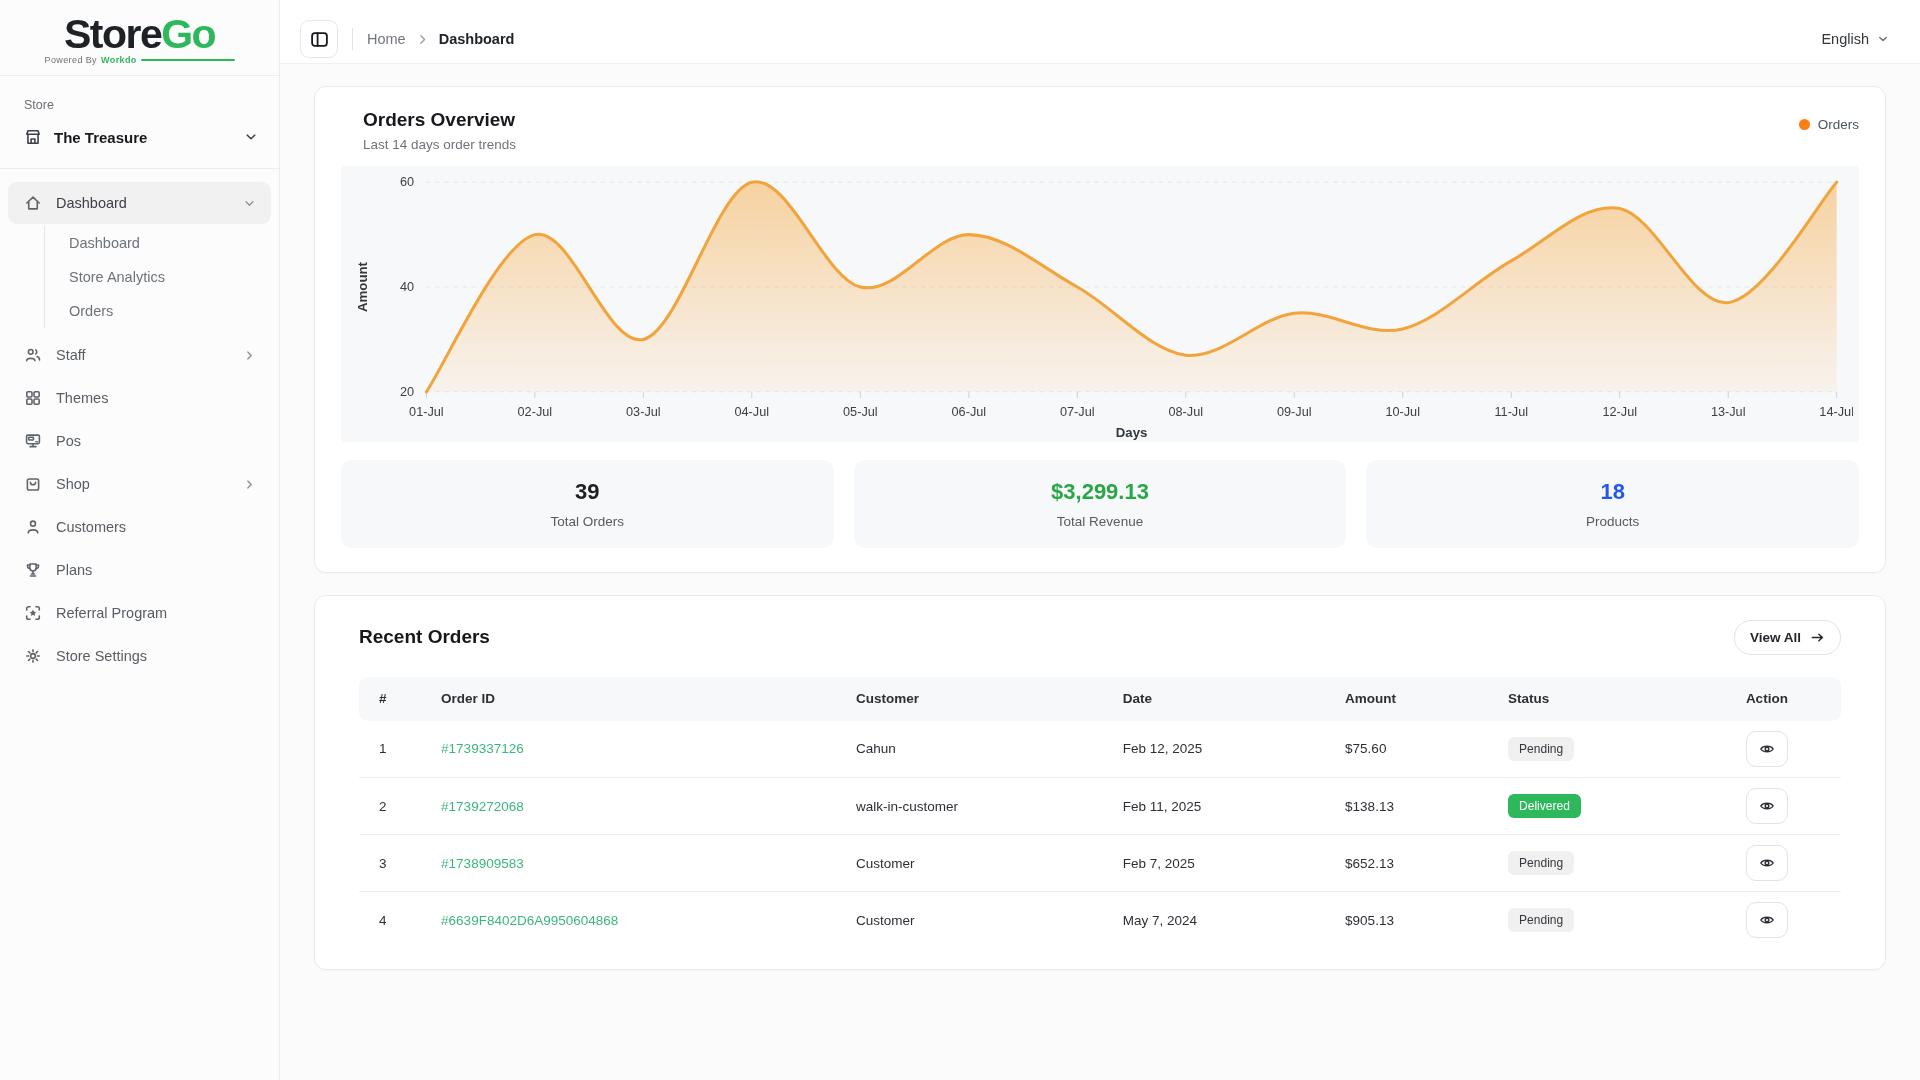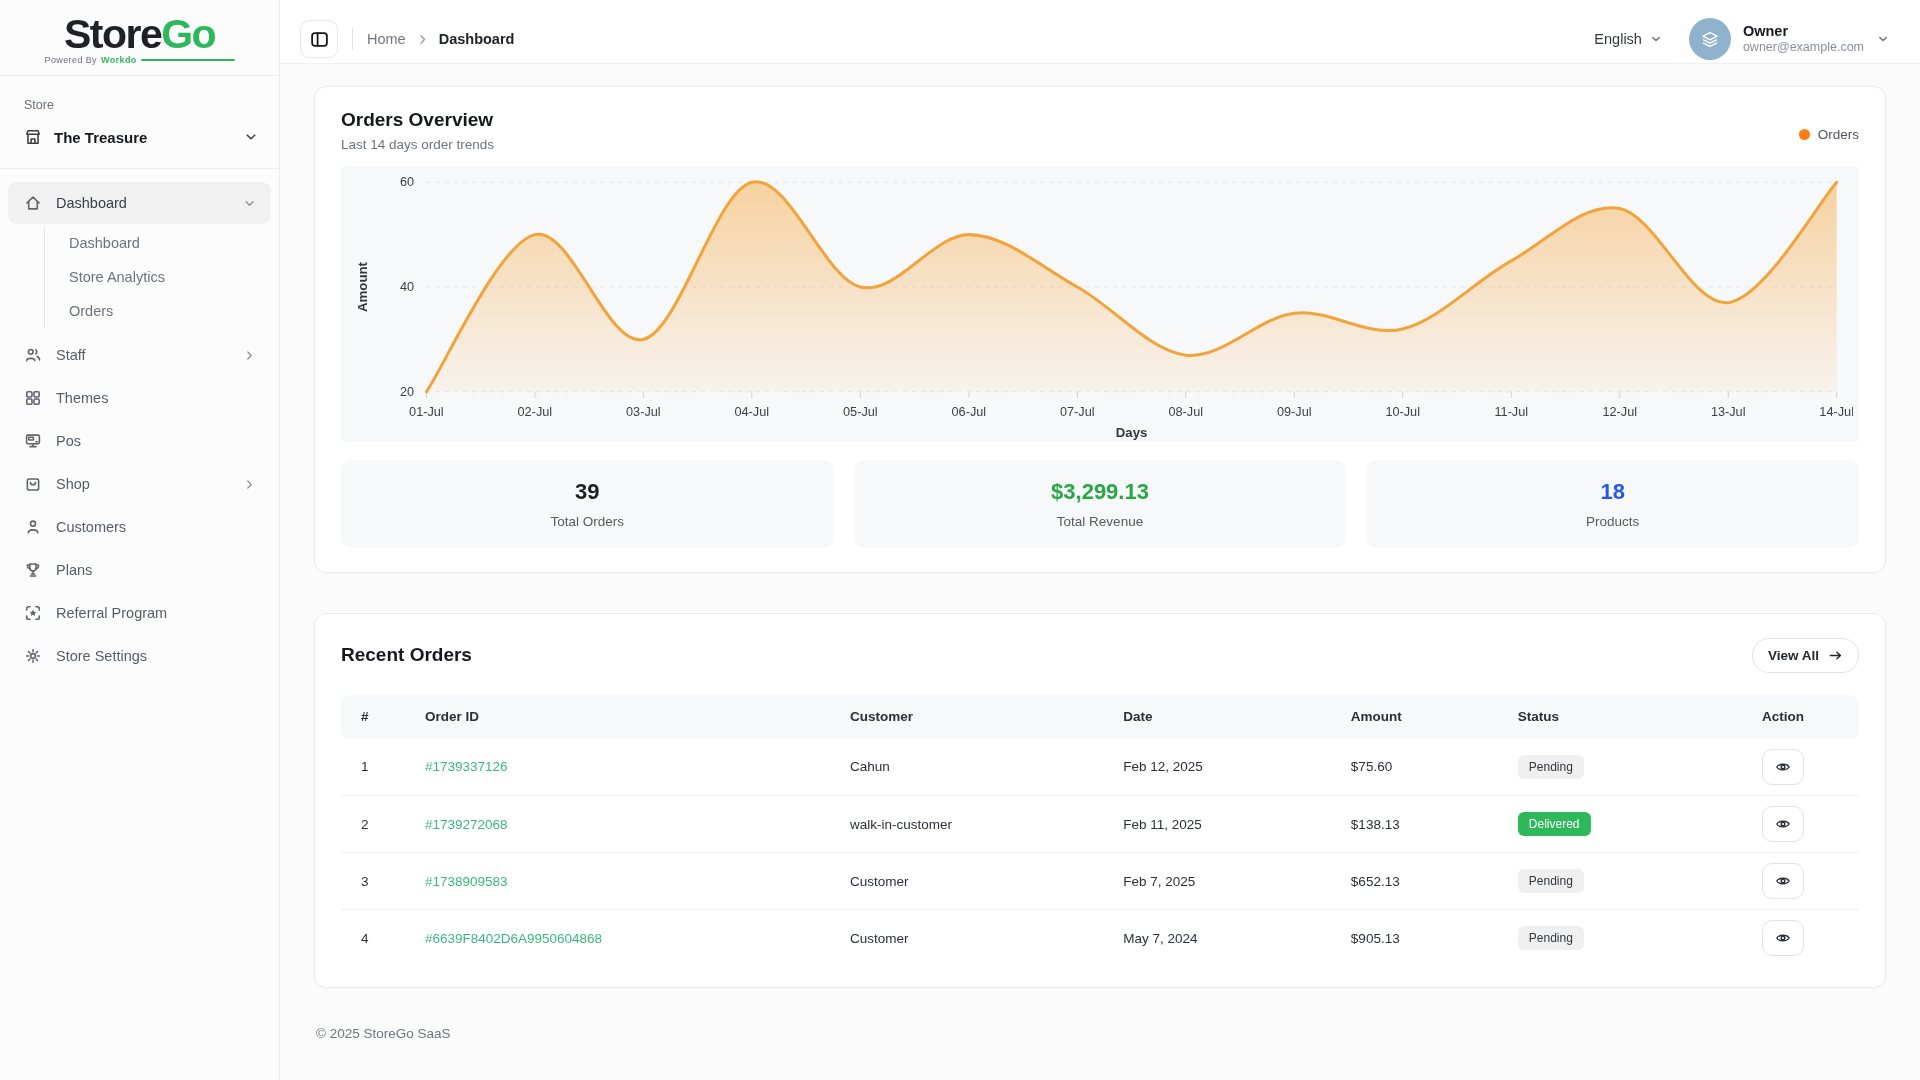--- a/index.html
+++ b/index.html
@@ -58,37 +58,37 @@
     display:flex; align-items:center; justify-content:center; }
   .avatar svg { width:24px; height:24px; }
   .user-meta { line-height:1.25; }
   .user-name { font-size:14.5px; font-weight:700; color:#16181c; }
   .user-email { font-size:12.5px; color:#8a8f98; }
 
   .content { flex:1; overflow:hidden; padding:22px 34px 0; }
   .card { background:#fff; border:1px solid #ebebeb; border-radius:12px;
     box-shadow:0 1px 2px rgba(0,0,0,.03); }
   .card.overview { padding:22px 26px 24px; }
-  .card-head { display:flex; align-items:center; }
+  .card-head { display:flex; align-items:flex-start;margin-left:22px; }
   .card-title { font-size:19px; font-weight:800; color:#16181c; }
   .card-sub { font-size:13.5px; color:#6e737a; margin-top:6px; }
   .legend { margin-left:auto; display:flex; align-items:center; gap:8px; margin-top:8px; }
   .legend-dot { width:11px; height:11px; border-radius:50%; background:#fd7e14; }
   .legend-label { font-size:13.5px; color:#4c545c; }
 
   .chart-wrap { margin-top:14px; background:#f7f8fa; border-radius:4px; padding:4px 6px 2px; }
   .chart-wrap svg { width:100%; display:block; }
 
   .stats-row { display:flex; gap:20px; margin-top:18px; }
   .stat-card { flex:1; background:#f7f8f9; border-radius:10px; height:88px;
     display:flex; flex-direction:column; align-items:center; justify-content:center; gap:9px; }
   .stat-value { font-size:22px; font-weight:800; }
   .stat-label { font-size:13.5px; color:#565b62; }
 
-  .card.recent { margin-top:40px; padding:24px 26px 20px; }
+  .card.recent { margin-top:22px; padding:24px 44px 20px; }
   .recent-head { display:flex; align-items:center; }
   .view-all-btn { margin-left:auto; display:flex; align-items:center; gap:9px; background:#fff;
     border:1px solid #e3e3e3; border-radius:17px; padding:9px 15px; font-size:13.5px; font-weight:600;
     color:#24282d; cursor:pointer; font-family:inherit; }
   .view-all-btn svg { width:15px; height:15px; color:#24282d; }
   table.orders { width:100%; border-collapse:collapse; margin-top:22px; }
   table.orders thead th { background:#f7f8f9; font-size:13.5px; font-weight:700; color:#2c3036;
     text-align:left; height:44px; padding:0 8px; }
   table.orders thead th:first-child { border-radius:9px 0 0 9px; padding-left:20px; }
   table.orders thead th:last-child  { border-radius:0 9px 9px 0; text-align:center; }
@@ -238,38 +238,20 @@
         <span class="crumb-sep">
           <svg viewBox="0 0 16 16" fill="none" stroke="currentColor" stroke-width="1.8" stroke-linecap="round" stroke-linejoin="round">
               <path d="M6 3.5 L10.5 8 L6 12.5"></path>
             </svg>
         </span>
         <span class="crumb-current">Dashboard</span>
       </nav>
       <div class="top-right">
         <div class="lang">
           <span>English</span>
-          <span class="chev13">
-            <svg viewBox="0 0 16 16" fill="none" stroke="currentColor" stroke-width="1.7" stroke-linecap="round" stroke-linejoin="round">
-                <path d="M4.3 6.2 L8 9.8 L11.7 6.2"></path>
-              </svg>
-          </span>
-        </div>
-        <div class="user-chip">
-          <span class="avatar">
-            <svg viewBox="0 0 24 24" fill="none" stroke="#ffffff" stroke-width="1.4" stroke-linejoin="round">
-                <path d="M5 9.2 L12 5.6 L19 9.2 L12 12.8 Z"></path>
-                <path d="M5 12.6 L12 16.2 L19 12.6"></path>
-                <path d="M5 15.8 L12 19.4 L19 15.8"></path>
-              </svg>
-          </span>
-          <span class="user-meta">
-            <div class="user-name">Owner</div>
-            <div class="user-email">owner@example.com</div>
-          </span>
           <span class="chev13">
             <svg viewBox="0 0 16 16" fill="none" stroke="currentColor" stroke-width="1.7" stroke-linecap="round" stroke-linejoin="round">
                 <path d="M4.3 6.2 L8 9.8 L11.7 6.2"></path>
               </svg>
           </span>
         </div>
       </div>
     </header>
 
     <main class="content">
@@ -444,16 +426,15 @@
                         <path d="M1.8 8 C4.1 4.3 11.9 4.3 14.2 8 C11.9 11.7 4.1 11.7 1.8 8 Z"></path>
                         <circle cx="8" cy="8" r="1.8"></circle>
                       </svg>
                     </span>
                   </button></td>
    </tr>
             </tbody>
         </table>
       </section>
 
-      <div class="footer">© 2025 StoreGo SaaS</div>
     </main>
   </div>
 </div>
 
 </body></html>

